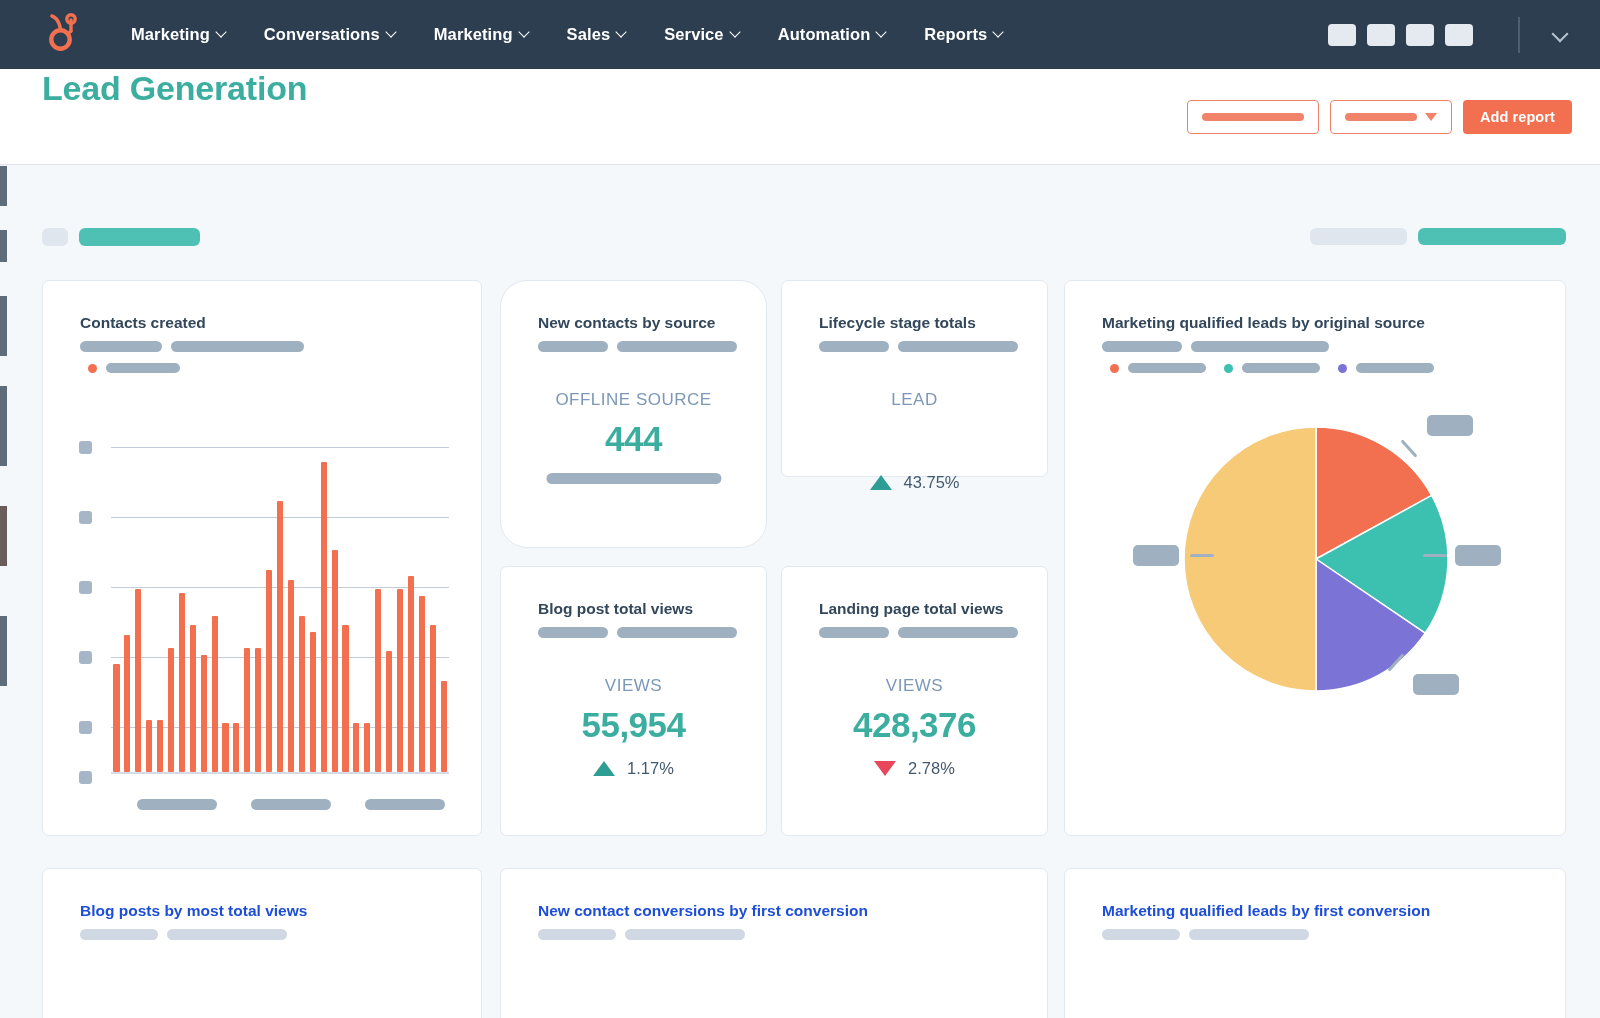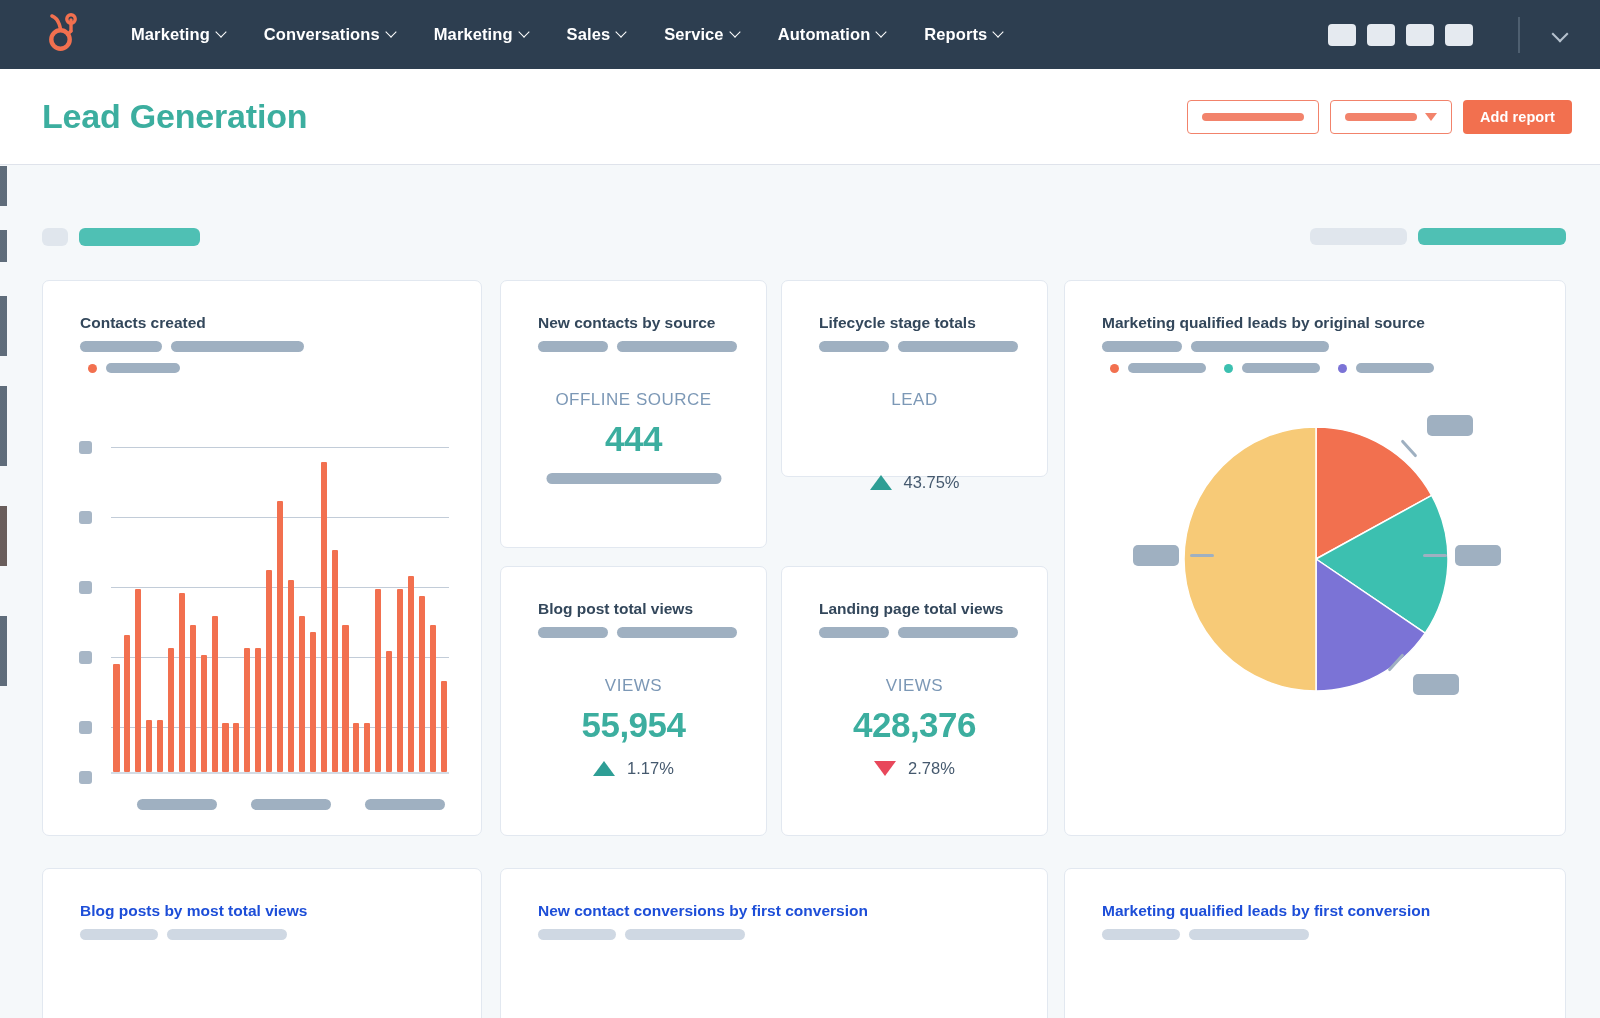--- a/index.html
+++ b/index.html
@@ -46,21 +46,21 @@
     border-right: 2px solid #b6c2ce; border-bottom: 2px solid #b6c2ce;
     transform: rotate(45deg);
   }
 
   
   .page-header {
     position: absolute; top: 69px; left: 0;
     width: 1600px; height: 96px;
     background: #ffffff;
     border-bottom: 1px solid #dfe3eb;
-    display: flex; align-items: center;
+    display: flex; 
     padding: 0 28px 0 42px;
   }
   .page-title {
     color: #3cae9f; font-size: 34px; font-weight: 700; letter-spacing: -.2px;
   }
   .header-actions { margin-left: auto; display: flex; align-items: center; gap: 11px; }
   .btn-outline {
     border: 1.5px solid #f2836b; border-radius: 4px; background: #fff;
     height: 34px; display: flex; align-items: center; justify-content: center;
     padding: 0 14px; cursor: pointer; gap: 8px;
@@ -164,21 +164,21 @@
   .tri-down {
     width: 0; height: 0;
     border-left: 11px solid transparent; border-right: 11px solid transparent;
     border-top: 15px solid #e8475b;
   }
   .kpi-bar {
     position: absolute; left: 50%; transform: translateX(-50%);
     top: 192px; width: 175px; height: 11px;
   }
 
-  #card-newcontacts { left: 500px; top: 114px; width: 267px; height: 268px; }
+  #card-newcontacts { left: 500px; top: 114px; width: 267px; height: 268px; border-radius: 27px; }
   #card-lifecycle   { left: 781px; top: 114px; width: 267px; height: 197px; }
   #card-blogviews   { left: 500px; top: 400px; width: 267px; height: 270px; }
   #card-landing     { left: 781px; top: 400px; width: 267px; height: 270px; }
 
   
   #card-pie { left: 1064px; top: 114px; width: 502px; height: 556px; }
   .pie-wrap { position: absolute; left: 0; top: 118px; width: 502px; height: 400px; }
   .pie-label {
     position: absolute; width: 46px; height: 21px;
     background: #9fb0c1; border-radius: 5px;

